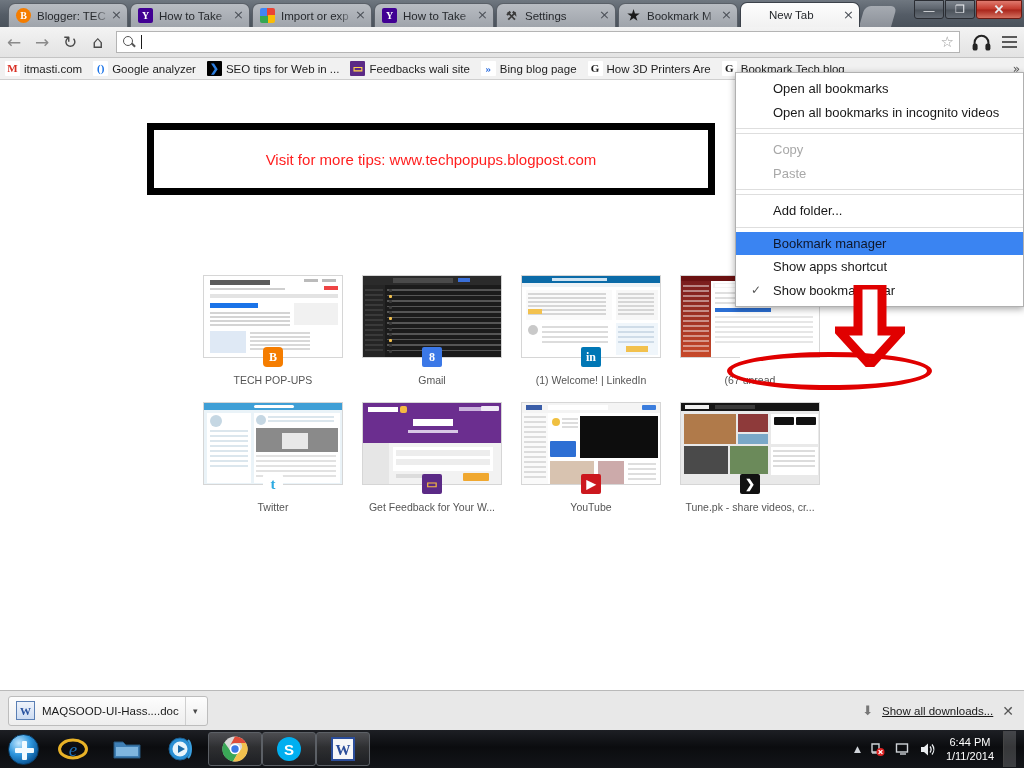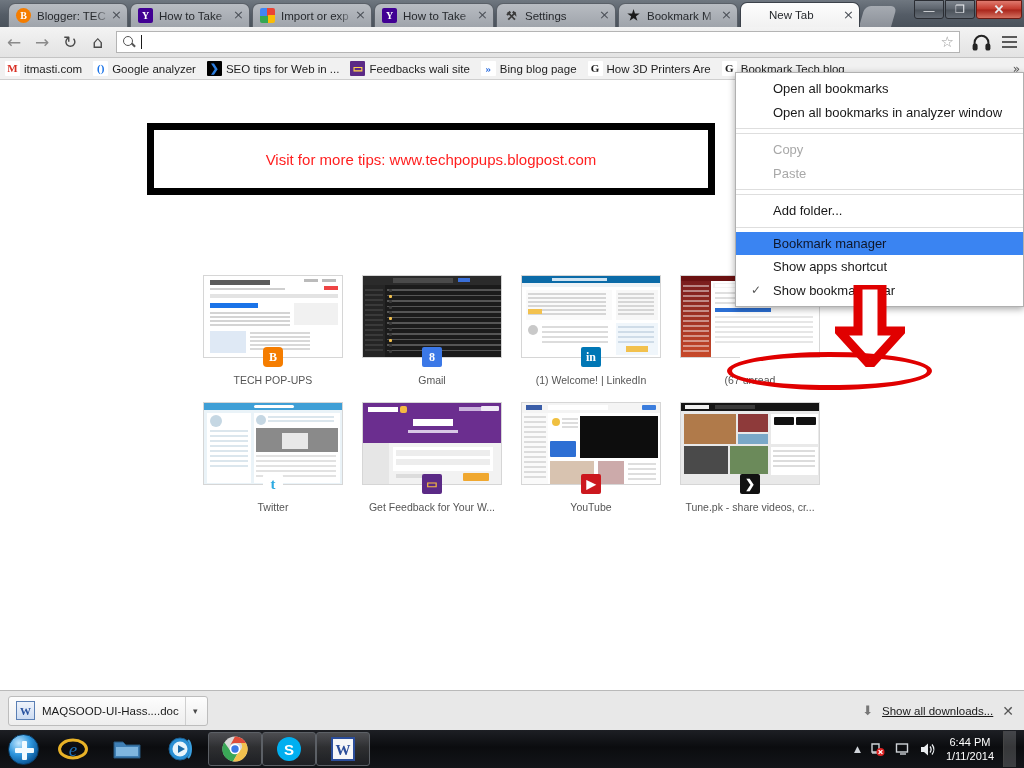--- a/index.html
+++ b/index.html
@@ -668,21 +668,21 @@
           </div>
         </div>
       </div>
   </div>
 
   <div class="ctxmenu" id="ctx-host">
       <div class="ctxitem">
         <span>Open all bookmarks</span>
       </div>
       <div class="ctxitem">
-        <span>Open all bookmarks in analyzer window</span>
+        <span>Open all bookmarks in incognito videos</span>
       </div>
       <div class="ctxsep"></div>
       <div class="ctxsep"></div>
       <div class="ctxitem disabled">
         <span>Copy</span>
       </div>
       <div class="ctxitem disabled">
         <span>Paste</span>
       </div>
       <div class="ctxsep"></div>

